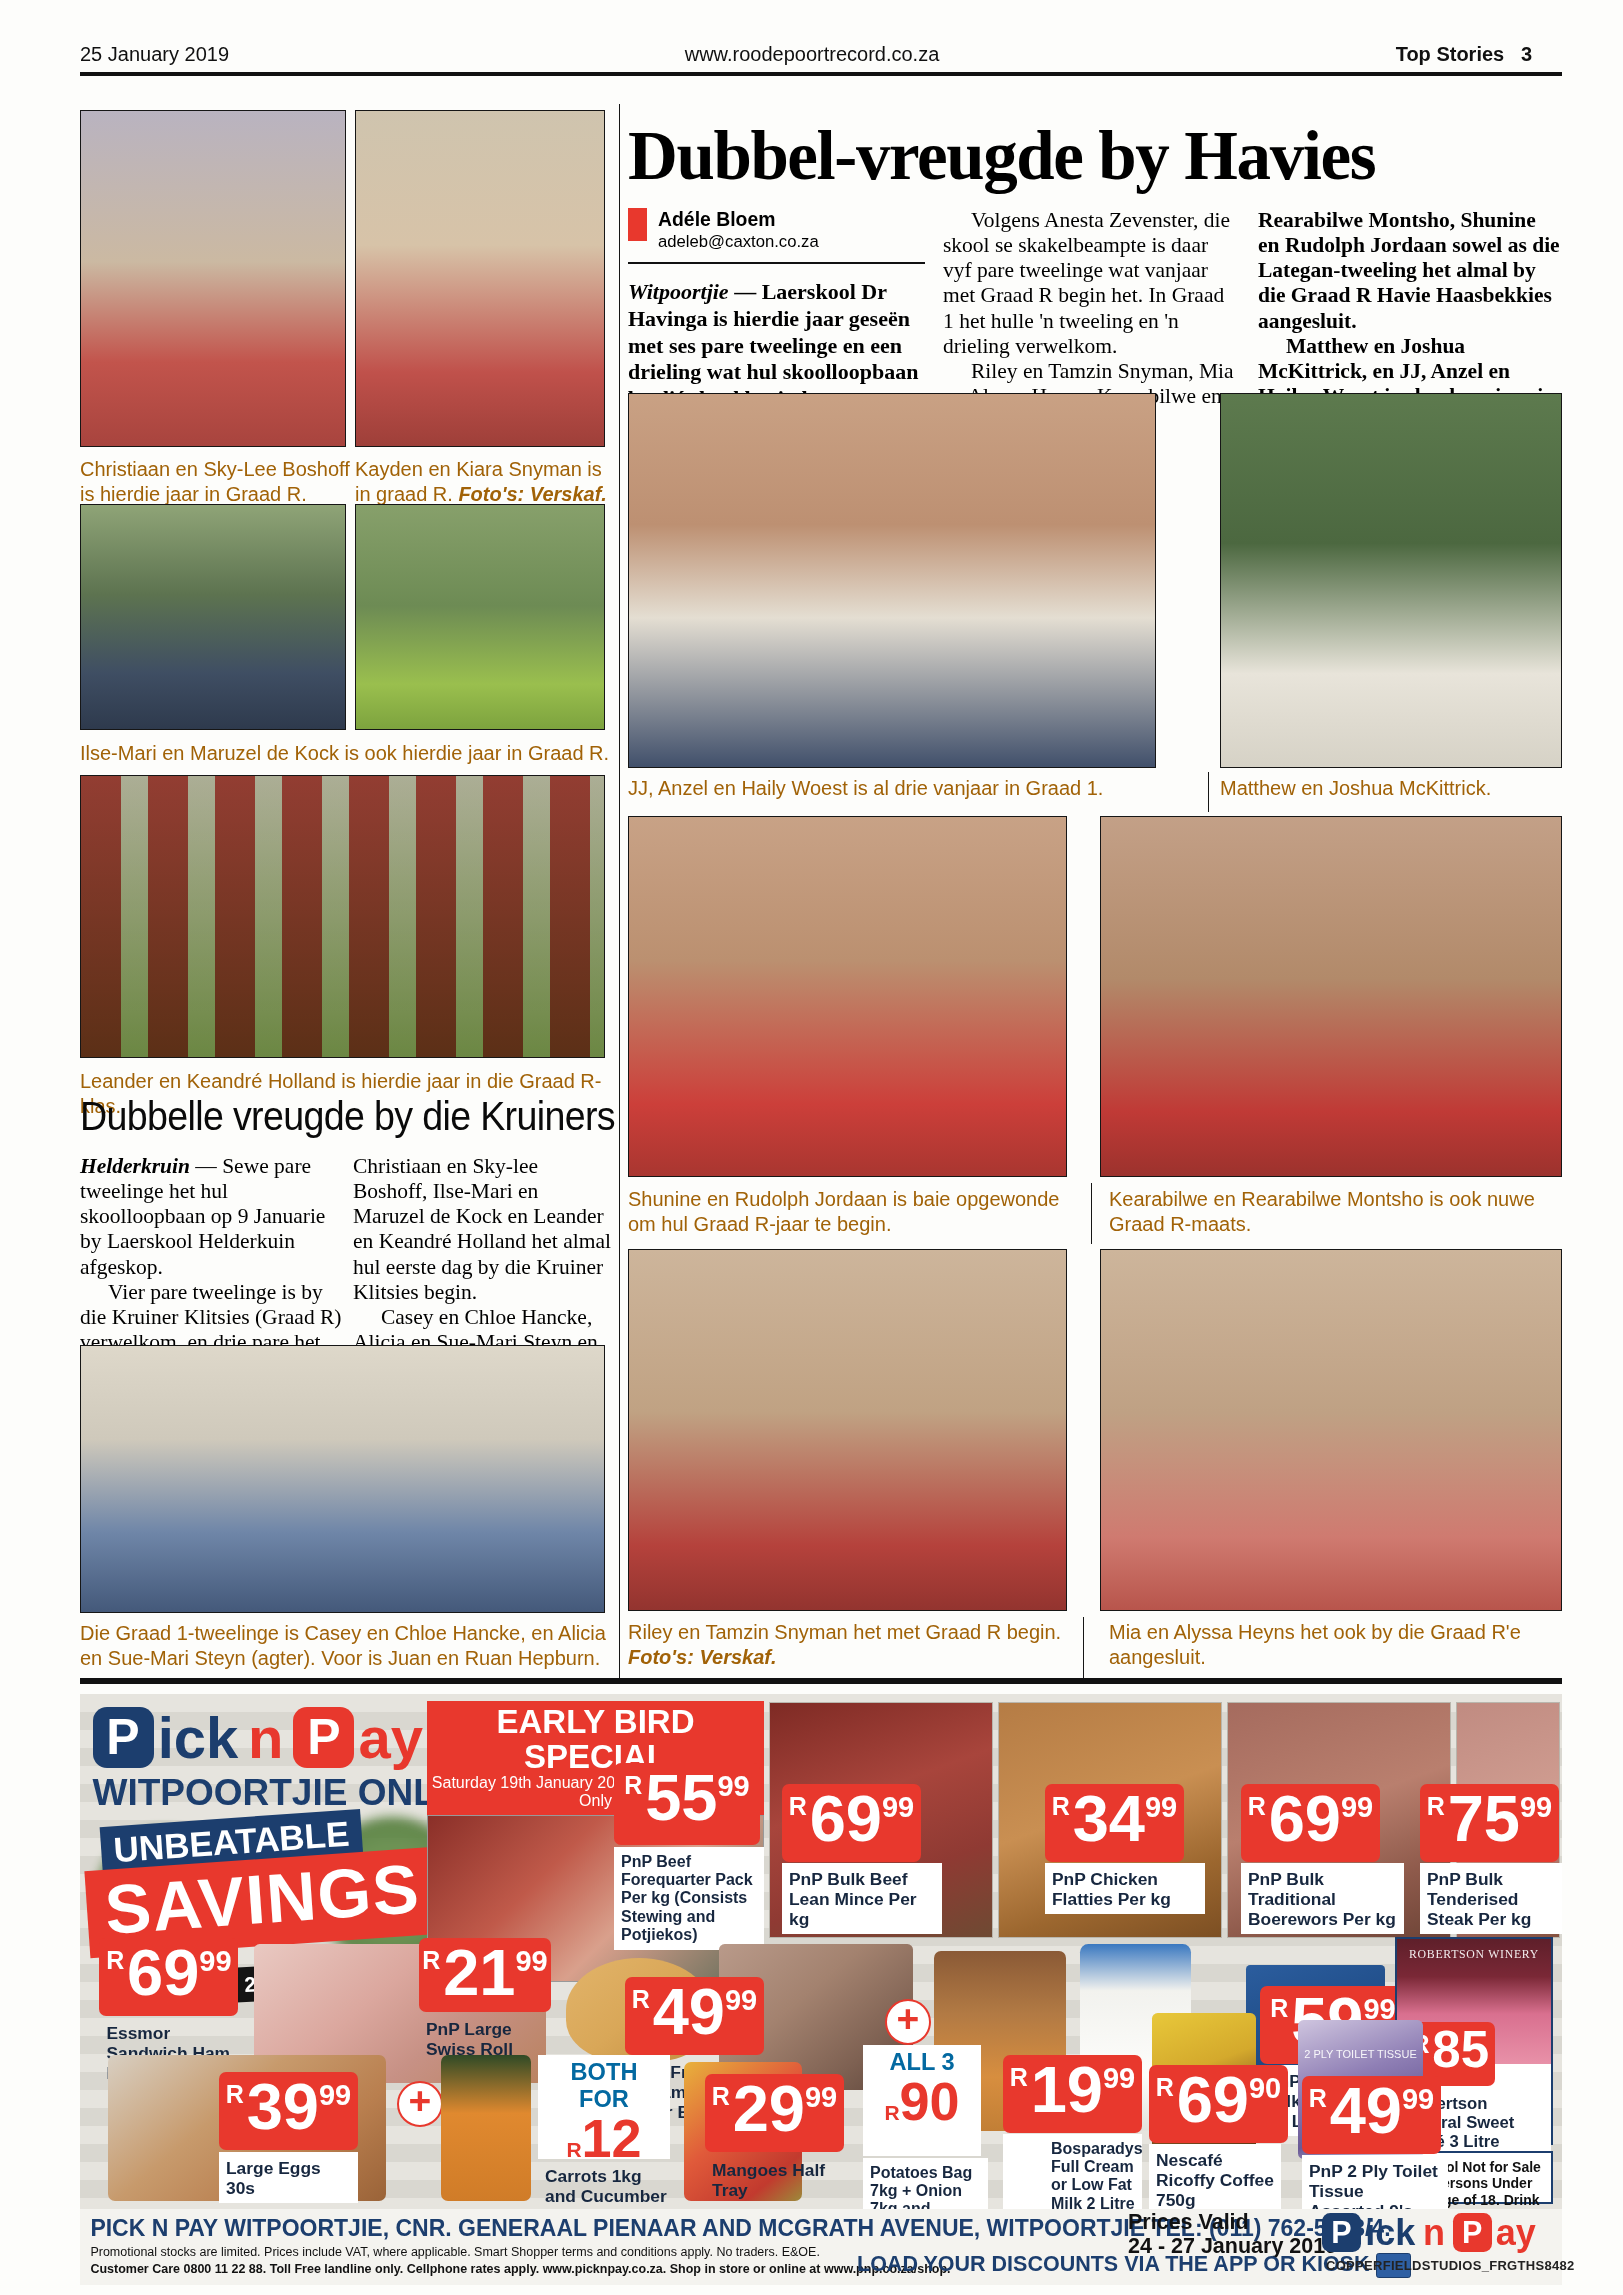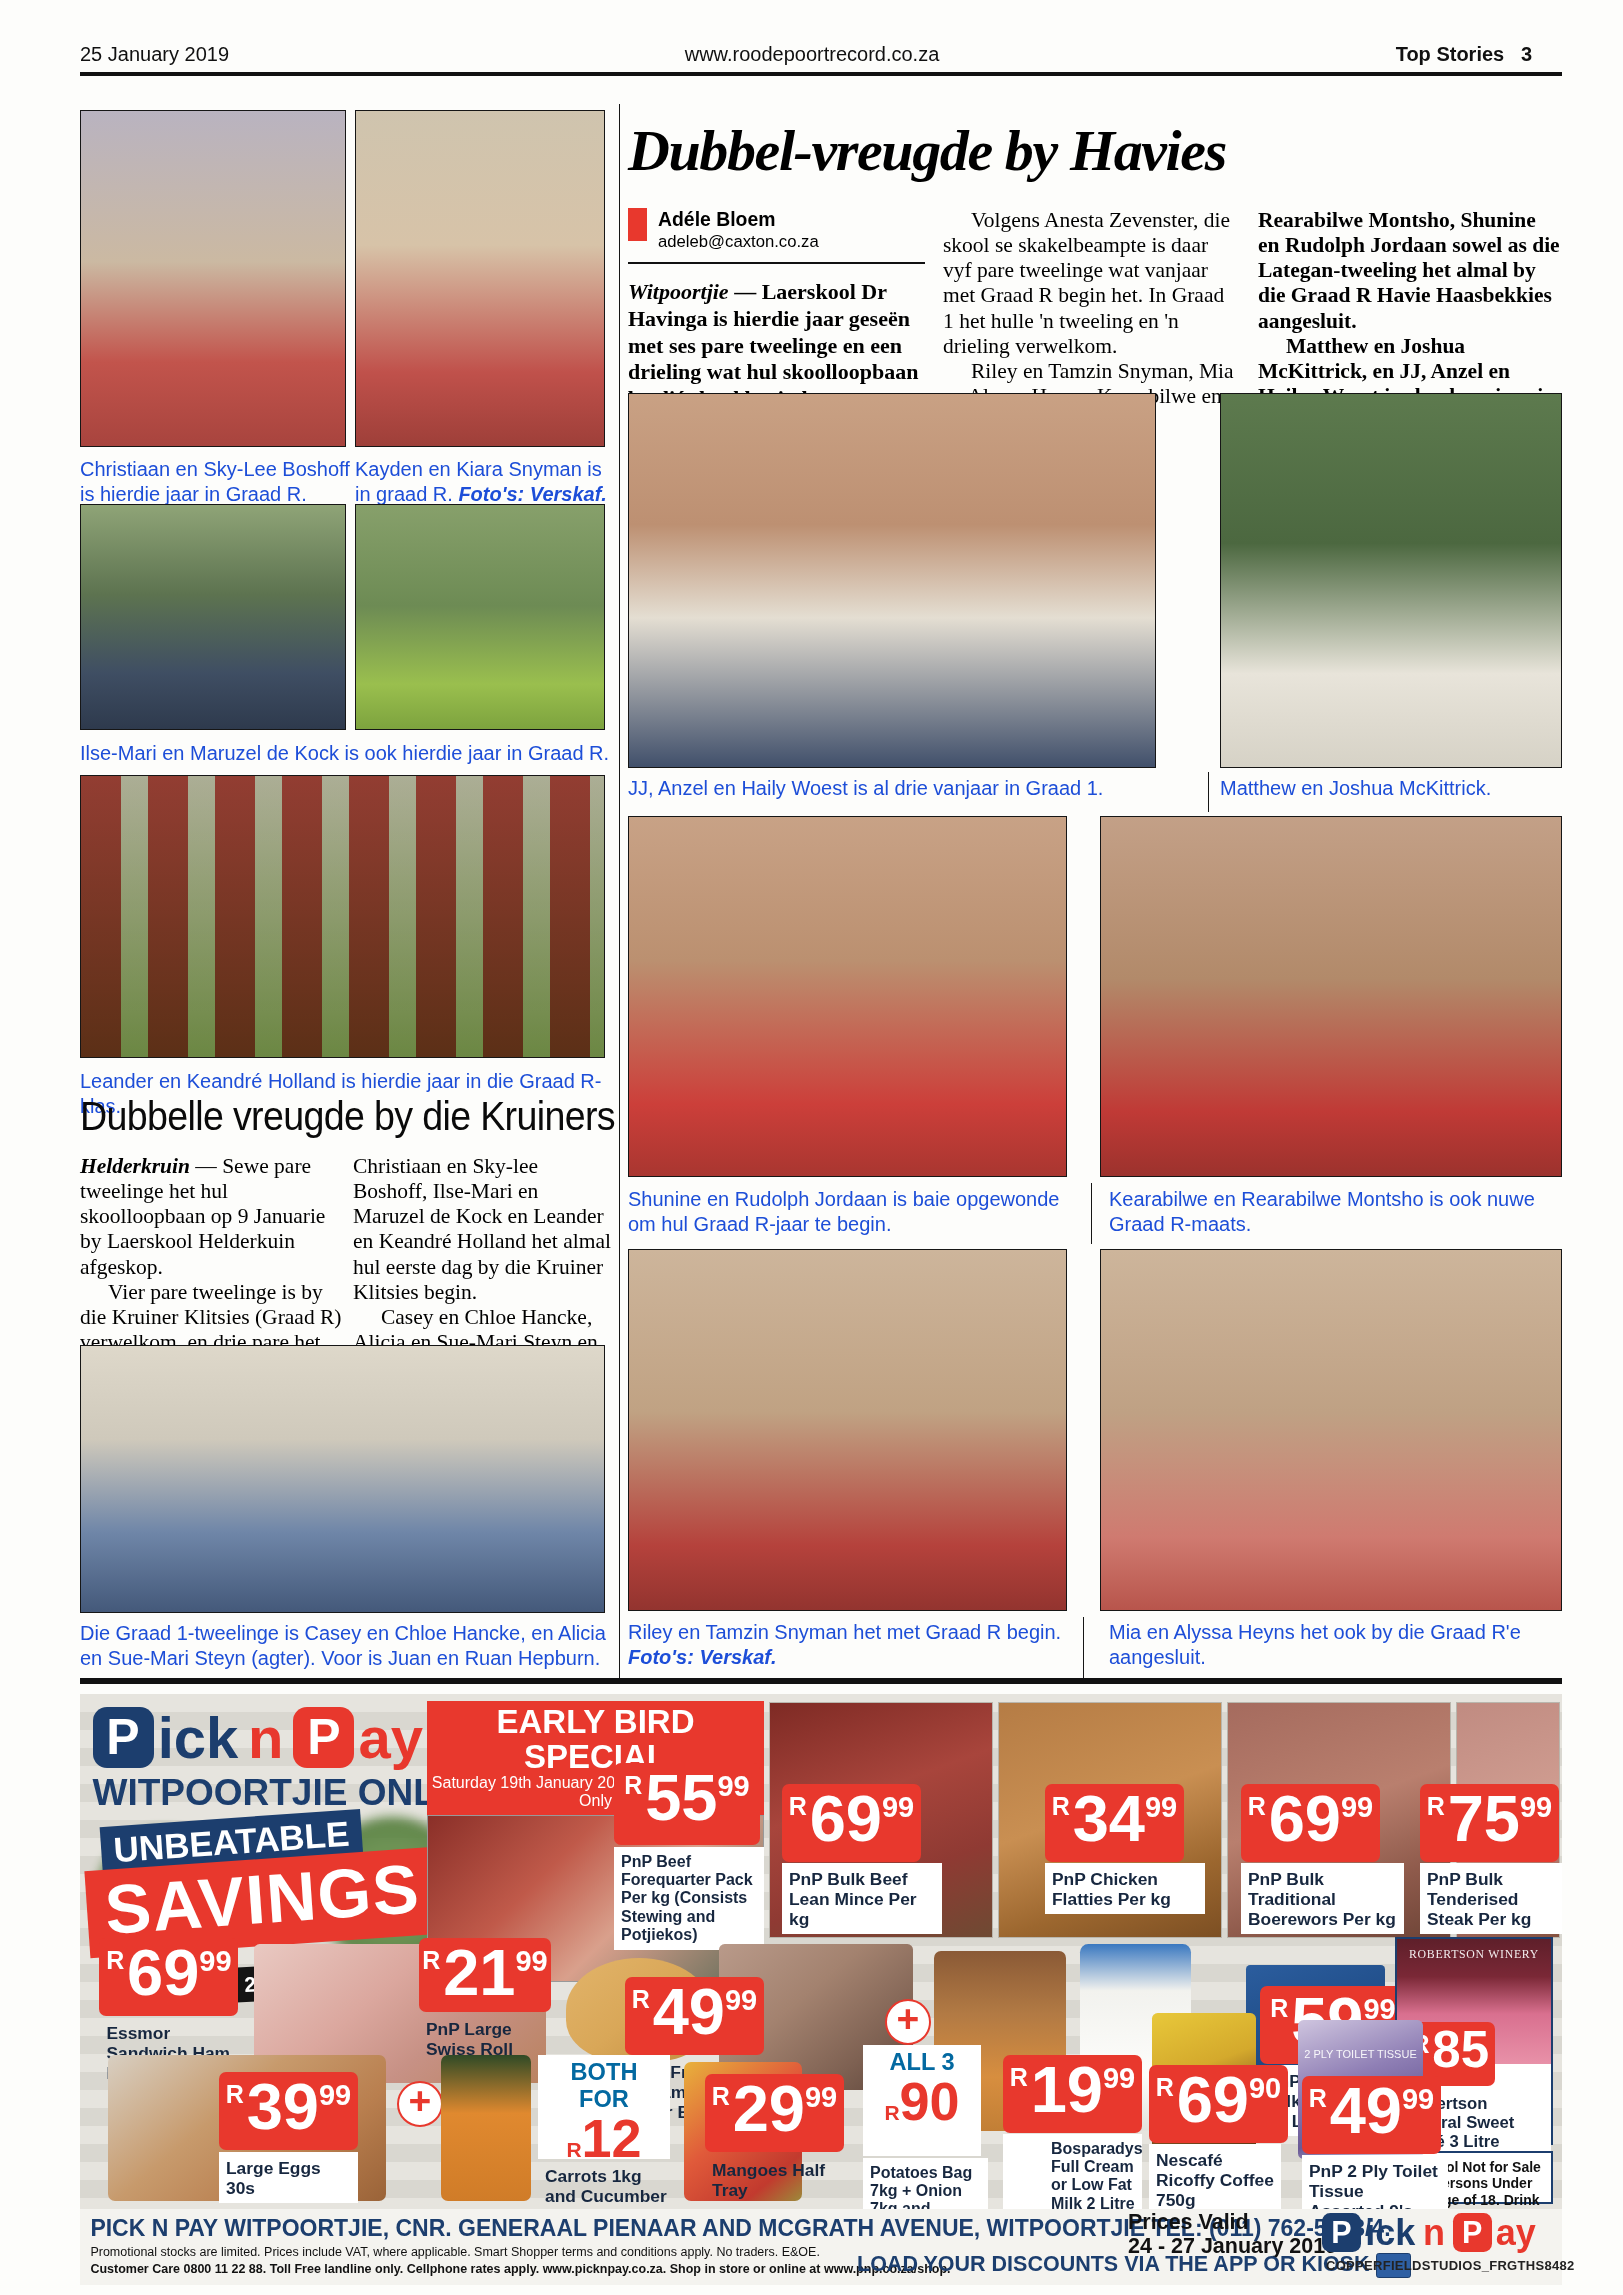--- a/index.html
+++ b/index.html
@@ -3,24 +3,24 @@
 <meta charset="utf-8">
 <style>
   html,body{margin:0;padding:0;background:#888;}
   #page{position:relative;width:1624px;height:2295px;background:#fdfdfb;font-family:"Liberation Sans",sans-serif;overflow:hidden;}
   .abs{position:absolute;}
   
   .hdr{font-size:20px;color:#111;}
   .hdr-rule{background:#111;}
   
   .ph{position:absolute;border:1.4px solid #161616;box-sizing:border-box;}
-  .cap{position:absolute;font-size:20px;line-height:1.24;color:#1d4ed8;}
+  .cap{position:absolute;font-size:20px;line-height:1.24;color:#a16207;}
   .capb{font-weight:bold;font-style:italic;}
   
-  .headline1{font-family:"Liberation Serif",serif;font-weight:bold;font-size:58px;letter-spacing:-1.4px;color:#000;white-space:nowrap;font-style:italic;}
+  .headline1{font-family:"Liberation Serif",serif;font-weight:bold;font-size:69px;letter-spacing:-1.4px;color:#000;white-space:nowrap;}
   .byl-sq{background:#e8382d;}
   .byl-name{font-weight:bold;font-size:19.4px;color:#000;}
   .byl-mail{font-size:16.7px;color:#000;}
   .col{position:absolute;font-family:"Liberation Serif",serif;font-size:21.5px;line-height:1.17;color:#000;text-align:left;}
   .lead{font-weight:bold;font-size:22px;line-height:1.22;}
   .loc{font-style:italic;font-weight:bold;}
   .ind{text-indent:1.3em;margin:0;}
   .noind{margin:0;}
   
   .headline2{font-size:40px;color:#0a0a0a;transform:scaleX(.94);transform-origin:left;white-space:nowrap;letter-spacing:-0.7px;}

